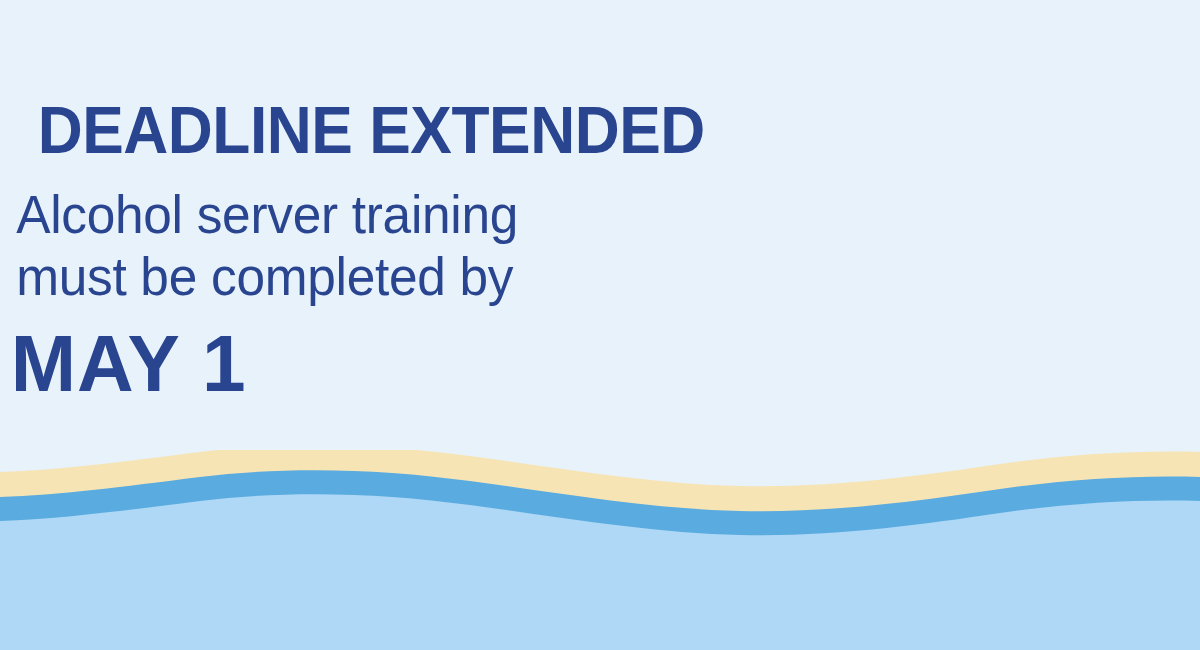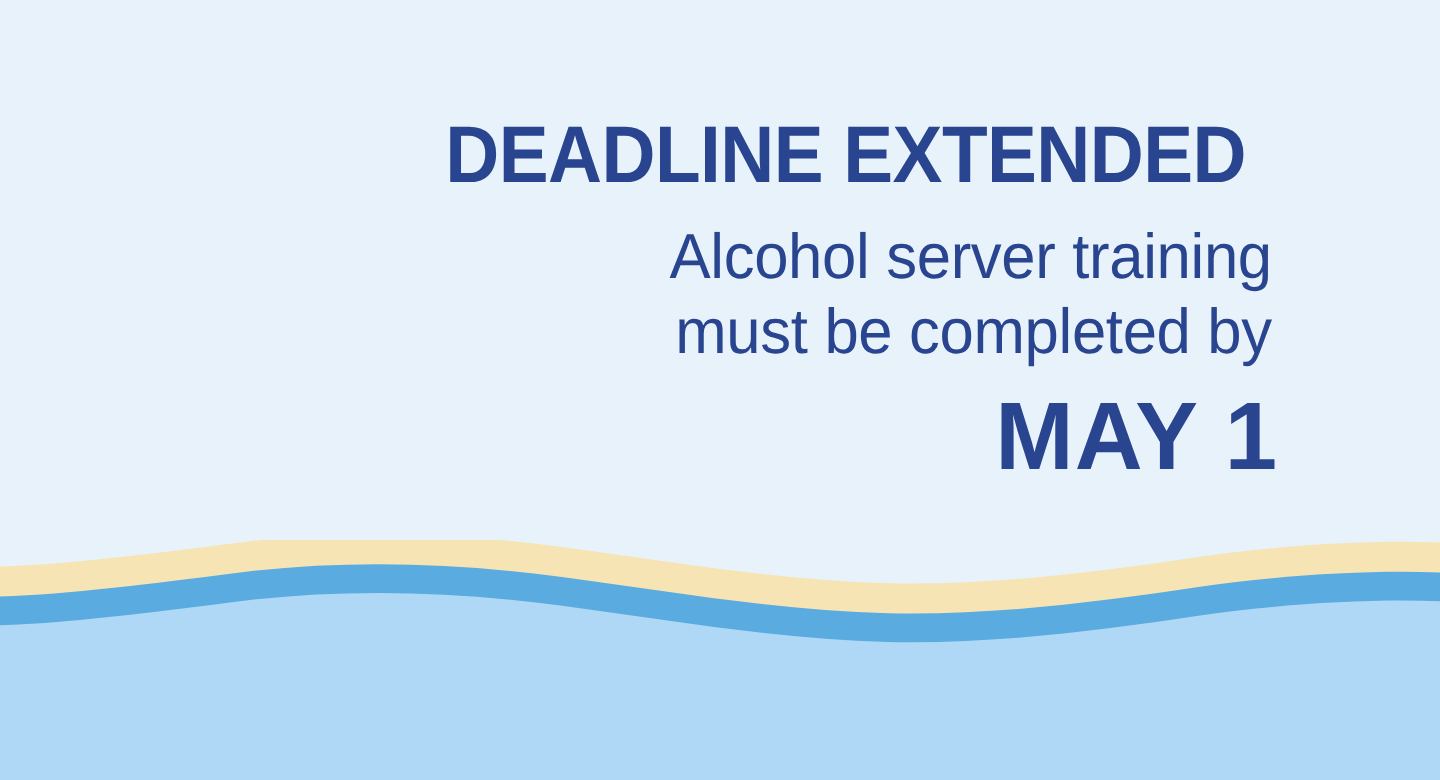--- a/index.html
+++ b/index.html
@@ -22,21 +22,21 @@
     background: #e7f2fb;
     overflow: hidden;
   }
 
   
   .text-block {
     position: absolute;
     top: 0;
     left: 0;
     width: 1076px;
-    text-align: right;
+    text-align: left;
     z-index: 3;
   }
 
   .headline {
     margin: 0;
     padding-top: 96px;
     color: #2a4590;
     font-family: "Liberation Sans", sans-serif;
     font-weight: 700;
     font-size: 67px;

